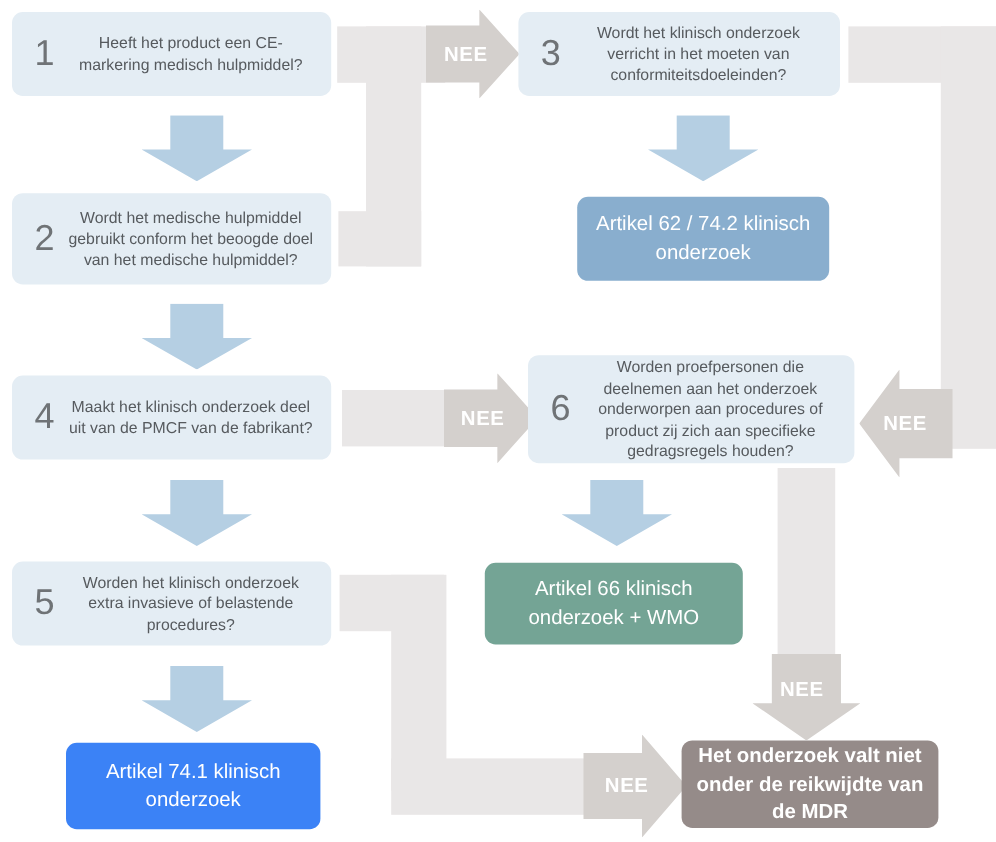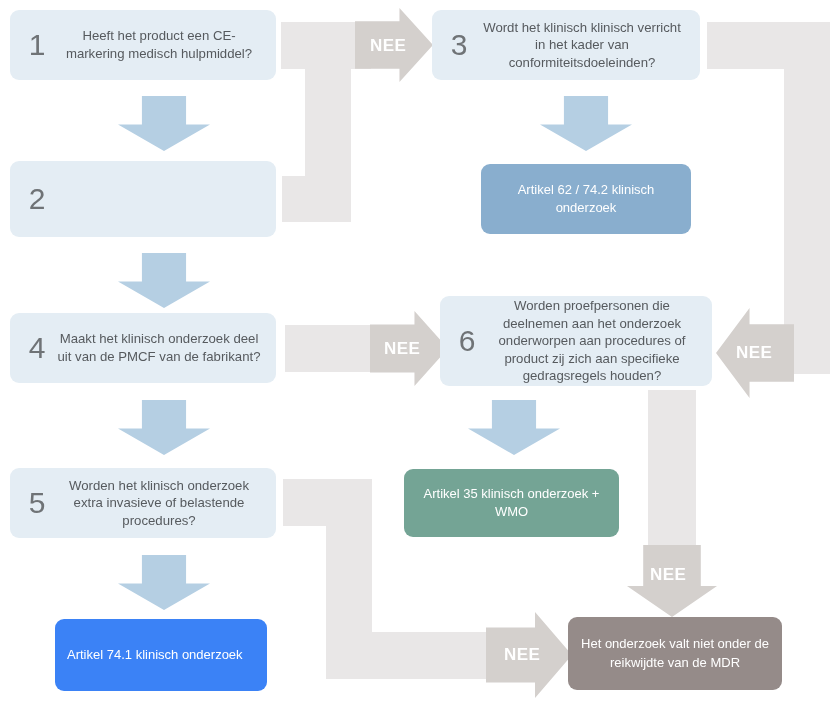--- a/index.html
+++ b/index.html
@@ -50,21 +50,21 @@
     padding-right: 4px;
   }
 
   
   .obox {
     border-radius: 9px;
     display: flex;
     align-items: center;
     text-align: center;
     color: #ffffff;
-    font-size: 13px;
+    font-size: 17px;
     line-height: 1.4;
     padding: 6px 12px;
     z-index: 5;
   }
   .obox-blue  { background: #89aece; }
   .obox-green { background: #74a495; }
   .obox-gold  { background: #3b82f6; }
   .obox-taupe { background: #958b89; }
 
   
@@ -132,28 +132,29 @@
   <div class="abs qbox" style="left:10px; top:10px; width:266px; height:70px;">
     <div class="qnum">1</div>
     <div class="qtext">Heeft het product een CE-markering medisch hulpmiddel?</div>
   </div>
 
   <div class="abs ja-arrow" style="left:118px; top:96px; width:92px; height:55px;"></div>
   <div class="ja-label" style="left:118px; top:108px; width:92px;">JA</div>
 
   <div class="abs qbox" style="left:10px; top:161px; width:266px; height:76px;">
     <div class="qnum">2</div>
+    <div class="qtext">Wordt het medische hulpmiddel gebruikt conform het beoogde doel van het medische hulpmiddel?</div>
   </div>
 
   <div class="abs ja-arrow" style="left:118px; top:253px; width:92px; height:55px;"></div>
   <div class="ja-label" style="left:118px; top:265px; width:92px;">JA</div>
 
   <div class="abs qbox" style="left:432px; top:10px; width:268px; height:70px;">
     <div class="qnum">3</div>
-    <div class="qtext">Wordt het klinisch klinisch verricht in het kader van conformiteitsdoeleinden?</div>
+    <div class="qtext">Wordt het klinisch onderzoek verricht in het moeten van conformiteitsdoeleinden?</div>
   </div>
 
   <div class="abs conn" style="left:707px; top:22px; width:123px; height:47px;"></div>
   <div class="abs conn" style="left:784px; top:22px; width:46px; height:352px;"></div>
   <div class="abs conn-head head-left" style="left:716px; top:308px; width:78px; height:90px;"></div>
   <div class="conn-label" style="left:736px; top:343px;">NEE</div>
 
   <div class="abs ja-arrow" style="left:540px; top:96px; width:92px; height:55px;"></div>
   <div class="ja-label" style="left:540px; top:108px; width:92px;">JA</div>
 
@@ -179,38 +180,38 @@
   </div>
 
   <div class="abs ja-arrow" style="left:468px; top:400px; width:92px; height:55px;"></div>
   <div class="ja-label" style="left:468px; top:412px; width:92px;">JA</div>
 
   <div class="abs conn" style="left:648px; top:390px; width:48px; height:180px;"></div>
   <div class="abs conn-head head-down" style="left:627px; top:545px; width:90px; height:72px;"></div>
   <div class="conn-label" style="left:650px; top:565px;">NEE</div>
 
   <div class="abs obox obox-green" style="left:404px; top:469px; width:215px; height:68px;">
-    <span>Artikel 35 klinisch onderzoek + WMO</span>
+    <span>Artikel 66 klinisch onderzoek + WMO</span>
   </div>
 
   <div class="abs qbox" style="left:10px; top:468px; width:266px; height:70px;">
     <div class="qnum">5</div>
     <div class="qtext">Worden het klinisch onderzoek extra invasieve of belastende procedures?</div>
   </div>
 
   <div class="abs conn" style="left:283px; top:479px; width:87px; height:47px;"></div>
   <div class="abs conn" style="left:326px; top:479px; width:46px; height:180px;"></div>
   <div class="abs conn" style="left:326px; top:632px; width:175px; height:47px;"></div>
   <div class="abs conn-head head-right" style="left:486px; top:612px; width:86px; height:86px;"></div>
   <div class="conn-label" style="left:504px; top:645px;">NEE</div>
 
   <div class="abs ja-arrow" style="left:118px; top:555px; width:92px; height:55px;"></div>
   <div class="ja-label" style="left:118px; top:567px; width:92px;">JA</div>
 
   <div class="abs obox obox-gold" style="left:55px; top:619px; width:212px; height:72px;">
     <span>Artikel 74.1 klinisch onderzoek</span>
   </div>
 
-  <div class="abs obox obox-taupe" style="left:568px; top:617px; width:214px; height:73px;">
+  <div class="abs obox obox-taupe" style="left:568px; top:617px; width:214px; height:73px;font-weight:bold;">
     <span>Het onderzoek valt niet onder de reikwijdte van de MDR</span>
   </div>
 
 </div>
 
 </body></html>

